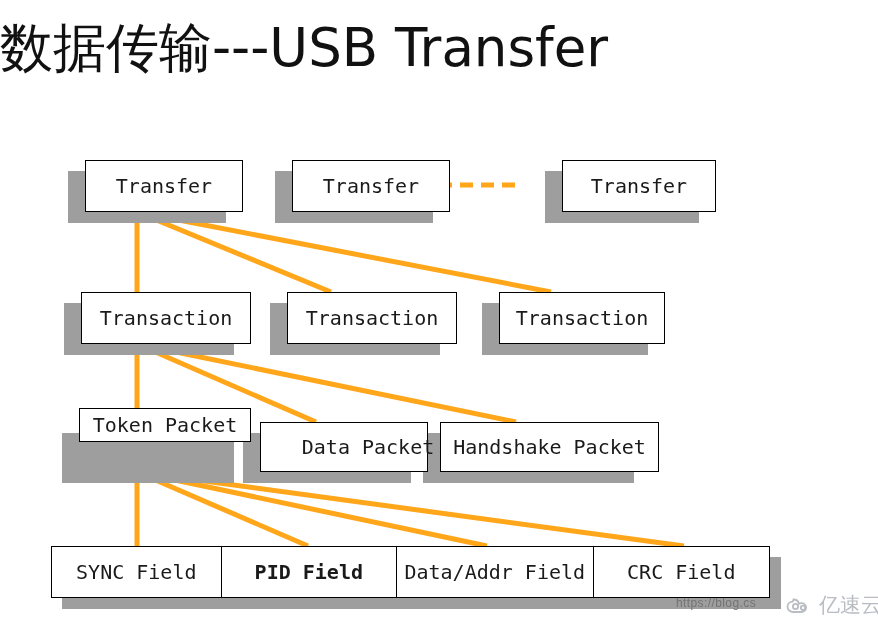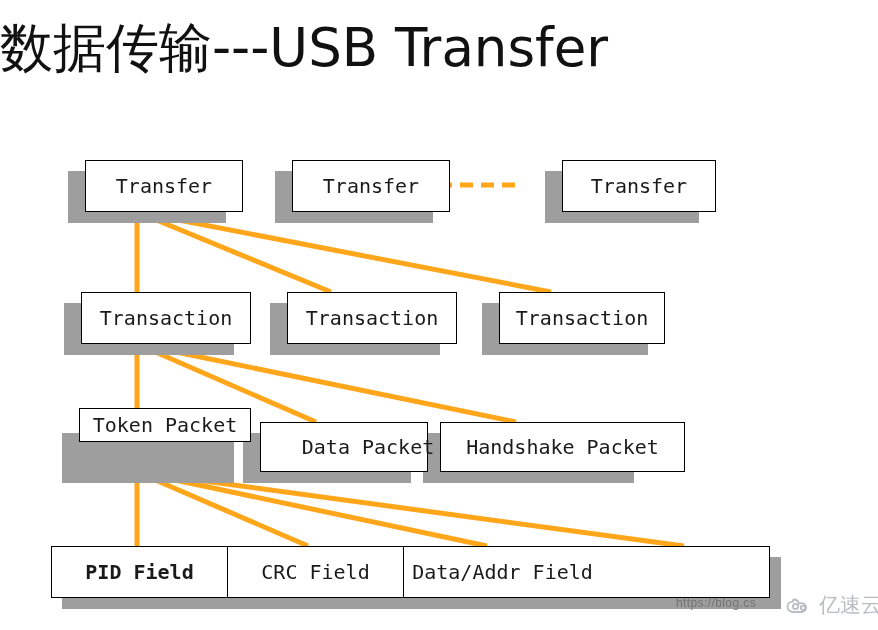--- a/index.html
+++ b/index.html
@@ -164,35 +164,38 @@
       </div>
       <div class="shadow" style="left: 62px; top: 433px; width: 172px; height: 50px; background: rgb(158, 158, 158);"></div>
       <div class="node" style="left: 51px; top: 408px; width: 172px; height: 34px; border-color: rgb(0, 0, 0);">
         <span>Token Packet</span>
       </div>
       <div class="shadow" style="left: 243px; top: 433px; width: 168px; height: 50px; background: rgb(158, 158, 158);"></div>
       <div class="node" style="left: 232px; top: 422px; width: 168px; height: 50px; border-color: rgb(0, 0, 0); padding-left: 48px;">
         <span>Data Packet</span>
       </div>
       <div class="shadow" style="left: 423px; top: 433px; width: 211px; height: 50px; background: rgb(158, 158, 158);"></div>
-      <div class="node" style="left: 412px; top: 422px; width: 245px; height: 50px; border-color: rgb(0, 0, 0);">
+      <div class="node" style="left: 412px; top: 422px; width: 219px; height: 50px; border-color: rgb(0, 0, 0);">
         <span>Handshake Packet</span>
       </div>
     </div>
 
   <div id="fieldbar-shadow" class="shadow" style="left: 62px; top: 557px; width: 719px; height: 52px; background: rgb(158, 158, 158);"></div>
   <div id="fieldbar" style="left: 51px; top: 546px; width: 719px; height: 52px;">
+      <div class="cell" style="width: 170px;">
+        <span>SYNC Field</span>
+      </div>
       <div class="cell" style="width: 176px; font-weight: bold;">
         <span>PID Field</span>
       </div>
+      <div class="cell" style="width: 197px;">
+        <span>Data/Addr Field</span>
+      </div>
       <div class="cell" style="width: 176px;">
         <span>CRC Field</span>
-      </div>
-      <div class="cell" style="width: 197px;">
-        <span>Data/Addr Field</span>
       </div>
     </div>
 
   <div id="wm-text">https://blog.cs</div>
   <div id="wm-logo">
     <svg class="wm-cloud" width="28" height="20" viewBox="0 0 28 20">
       <path d="M7.5 4.5c3 0 5 2 5.4 4.3.7-.4 1.6-.6 2.5-.6 2.6 0 4.7 1.9 4.7 4.3S17.9 17 15.3 17H7.2C4 17 1.5 14.7 1.5 11.8c0-2.8 2.3-5 5.2-5.1z" fill="none" stroke="#b9bcc2" stroke-width="1.8"></path>
       <circle cx="9.5" cy="11.5" r="2.6" fill="none" stroke="#b9bcc2" stroke-width="1.8"></circle>
       <circle cx="17" cy="12.8" r="2.2" fill="none" stroke="#b9bcc2" stroke-width="1.8"></circle>
     </svg>

